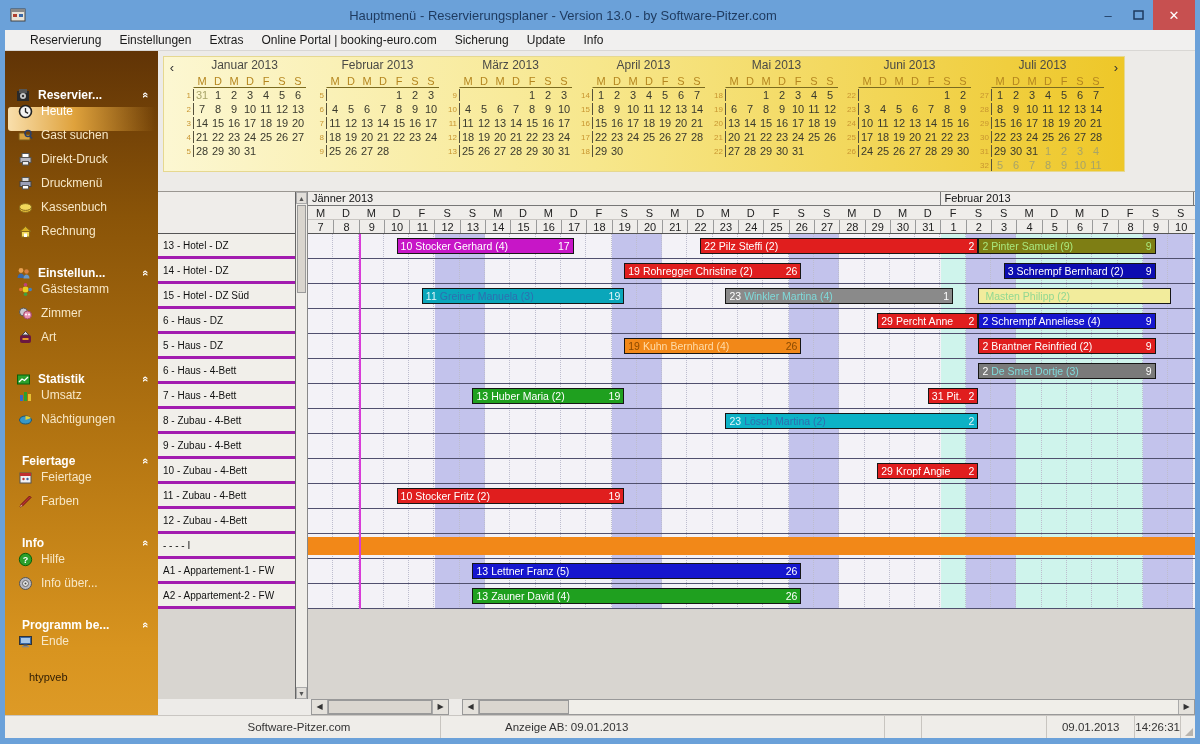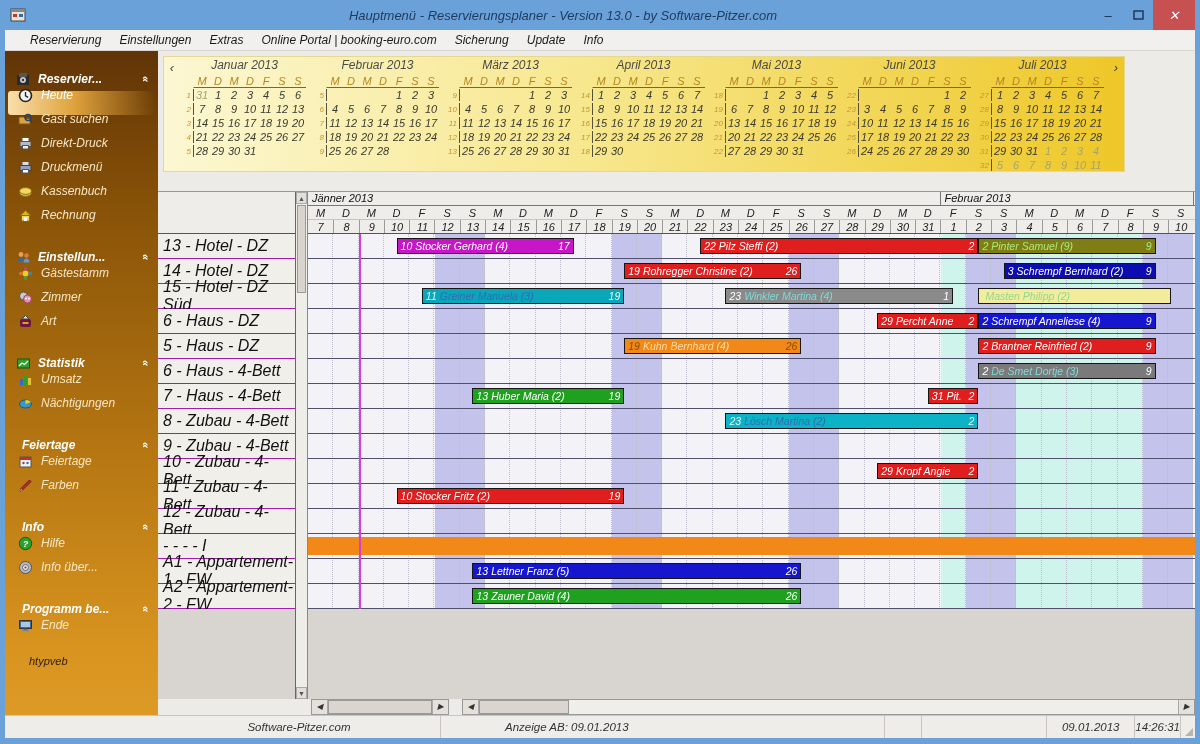--- a/index.html
+++ b/index.html
@@ -1,35 +1,35 @@
 <!DOCTYPE html>
 <html><head>
 <meta charset="utf-8">
 <style>
   * { box-sizing: border-box; margin: 0; padding: 0; }
   html,body { width:1200px; height:744px; overflow:hidden; }
   body { font-family:"Liberation Sans", sans-serif; font-size:12px; background:#9ab6d4; }
   .window { width:1200px; height:744px; display:flex; flex-direction:column;
             border-left:5px solid #6BA1D9; border-right:5px solid #6BA1D9; border-bottom:6px solid #6BA1D9;
-            background:#EFEDEA;font-style:italic; }
+            background:#EFEDEA; }
   
   .titlebar { height:30px; background:#6BA1D9; display:flex; align-items:center; flex:0 0 auto; }
   .app-icon { width:18px; height:18px; margin:0 6px 0 4px; }
   .title { flex:1; text-align:center; color:#1E3A5F; font-size:13px; }
   .win-btn { width:30px; height:22px; display:flex; align-items:center; justify-content:center;
              color:#1E3A5F; font-size:13px; cursor:default; }
   .win-btn.close { background:#C75050; color:#fff; width:42px; height:30px; }
   
   .menubar { height:21px; background:#F1F0EF; border-bottom:1px solid #D9D7D4; display:flex; align-items:center; padding-left:16px; flex:0 0 auto;}
   .menu-item { padding:2px 9px; color:#1a1a1a; font-size:12px; }
   
   .main { flex:1; display:flex; min-height:0; }
   .sidebar { width:153px; flex:0 0 auto; background:linear-gradient(180deg,#613406 0%,#8a5408 25%,#b57612 60%,#d8941f 90%,#dd9a26 100%); padding-top:16px; overflow:hidden; }
   .side-head { display:flex; align-items:center; height:24px; padding:0 6px 0 10px; color:#fff; font-weight:bold; font-size:12px; margin-top:10px; }
-  .side-head:first-child { margin-top:0; }
+  .side-head:first-child { margin-top:16px; }
   .side-head .lbl { margin-left:7px; flex:1; white-space:nowrap; overflow:hidden; }
   .chev { transform:rotate(90deg); color:#fff; font-size:11px; width:12px; text-align:center; }
   .side-item { display:flex; align-items:center; height:24px; padding:0 4px 16px 12px; color:#F7E7C6; font-size:12px; white-space:nowrap; }
   .side-item .lbl { margin-left:8px; }
   .side-item.sel { background:linear-gradient(90deg,#F9DFAC 0%,#DFA23C 45%, rgba(217,148,31,0) 100%); border-radius:3px; margin:0 3px; padding-left:9px; color:#fff; }
   .icon { width:16px; height:16px; display:inline-flex; align-items:center; justify-content:center; flex:0 0 auto; }
   .icon svg { width:15px; height:15px; }
   .side-foot { color:#2e1c05; font-size:11px; padding:10px 0 0 24px; }
   
   .content { flex:1; display:flex; flex-direction:column; min-width:0; background:#EDEBE8; }
@@ -46,21 +46,21 @@
   .cal-days { display:flex; border-left:1px solid #55503a; }
   .cal-wdrow .cal-days { border-left:1px solid transparent; }
   .cal-cell { width:16px; text-align:center; font-size:11px; color:#3A3A2E; }
   .cal-wd { color:#B5861F; font-size:11px; }
   .cal-wdline { border-bottom:1px solid #7a6a20; }
   .cal-cell.mut { color:#A8A468; }
   
   .gantt { flex:1; display:flex; min-height:0; border-top:1px solid #9a9792; }
   .roomcol { width:138px; flex:0 0 auto; display:flex; flex-direction:column; border-right:1px solid #666; }
   .room-head { height:42px; background:#EFEDEA; border-bottom:1px solid #555; flex:0 0 auto;}
-  .room-row { height:25px; background:#F1EFEA; border-bottom:1px solid #a21caf; font-size:16px; color:#111;
+  .room-row { height:25px; background:#F1EFEA; border-bottom:3px solid #a21caf; font-size:10px; color:#111;
               display:flex; align-items:center; padding-left:5px; flex:0 0 auto; }
   .room-fill { flex:1; background:#D8D5D0; }
   .vscroll { width:12px; flex:0 0 auto; background:#EFEDE8; border-right:1px solid #888; display:flex; flex-direction:column; }
   .vs-arrow { height:12px; font-size:7px; color:#555; text-align:center; line-height:12px; background:#E2DfDA; border:1px solid #aaa; }
   .vs-thumb { height:88px; background:#D9D5CE; border:1px solid #999; margin:1px; }
   .timeline { flex:1; position:relative; overflow:hidden; display:flex; flex-direction:column; background:#D8D5D0; }
   .tl-months { height:14px; display:flex; flex:0 0 auto; background:#EFEDEA; border-bottom:1px solid #777; }
   .tl-mband { font-size:11px; color:#111; padding-left:4px; border-right:1px solid #777; overflow:hidden; white-space:nowrap; }
   .tl-letters,.tl-nums { height:14px; display:flex; flex:0 0 auto; background:#EFEDEA; font-size:11px; color:#222; }
   .tl-letters { border-bottom:1px solid #c9c6c2; }

